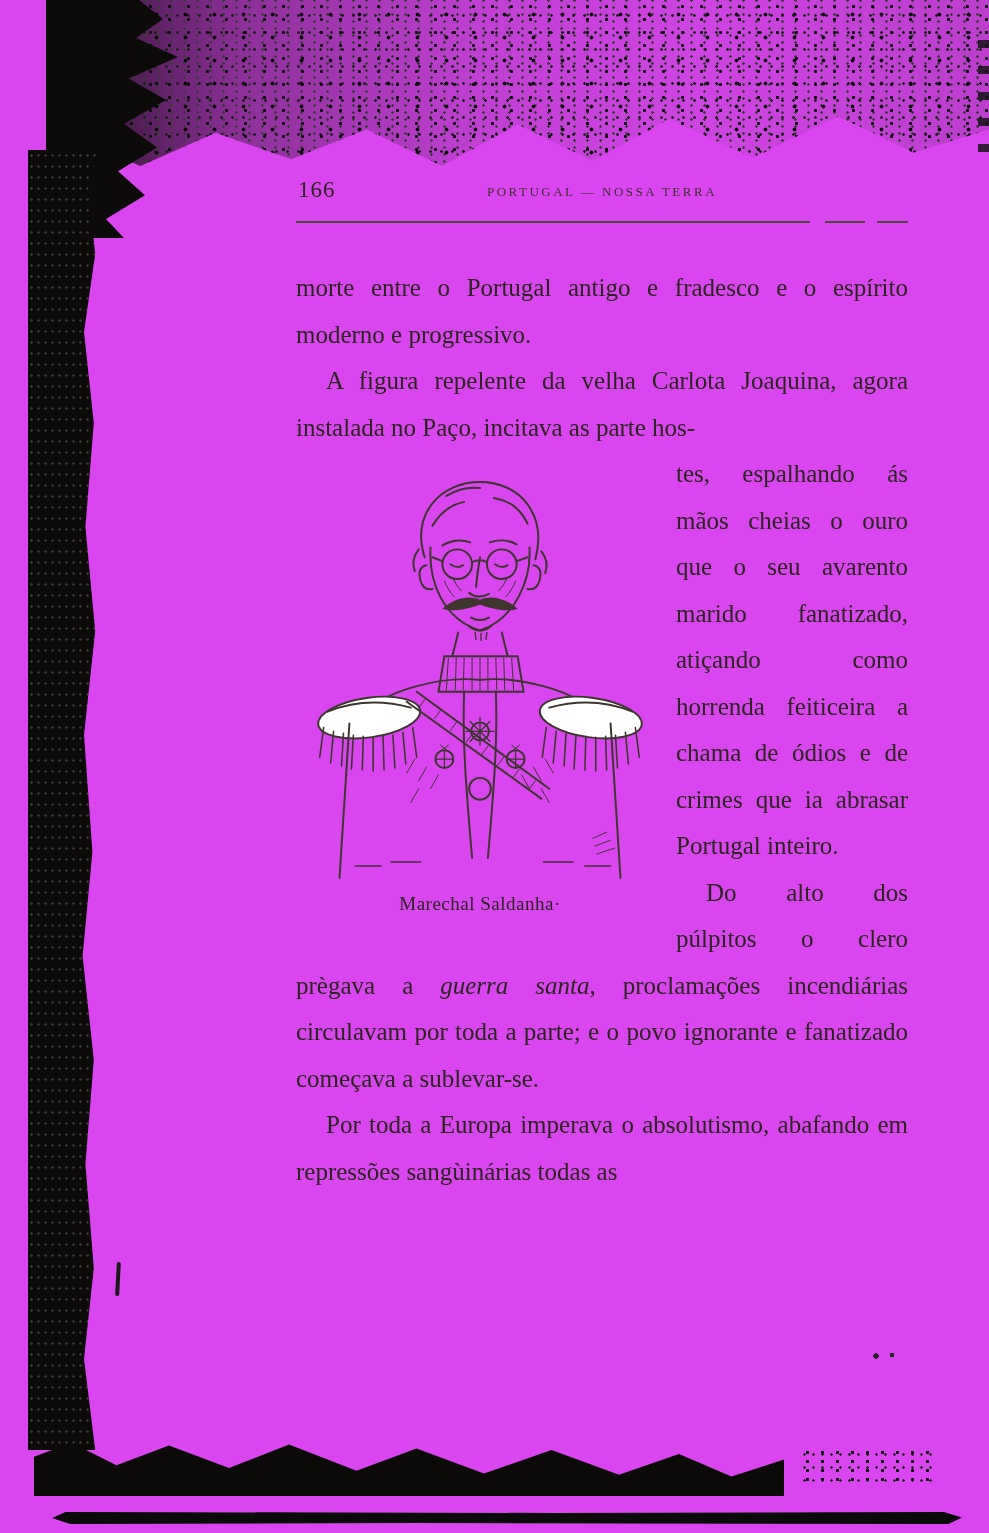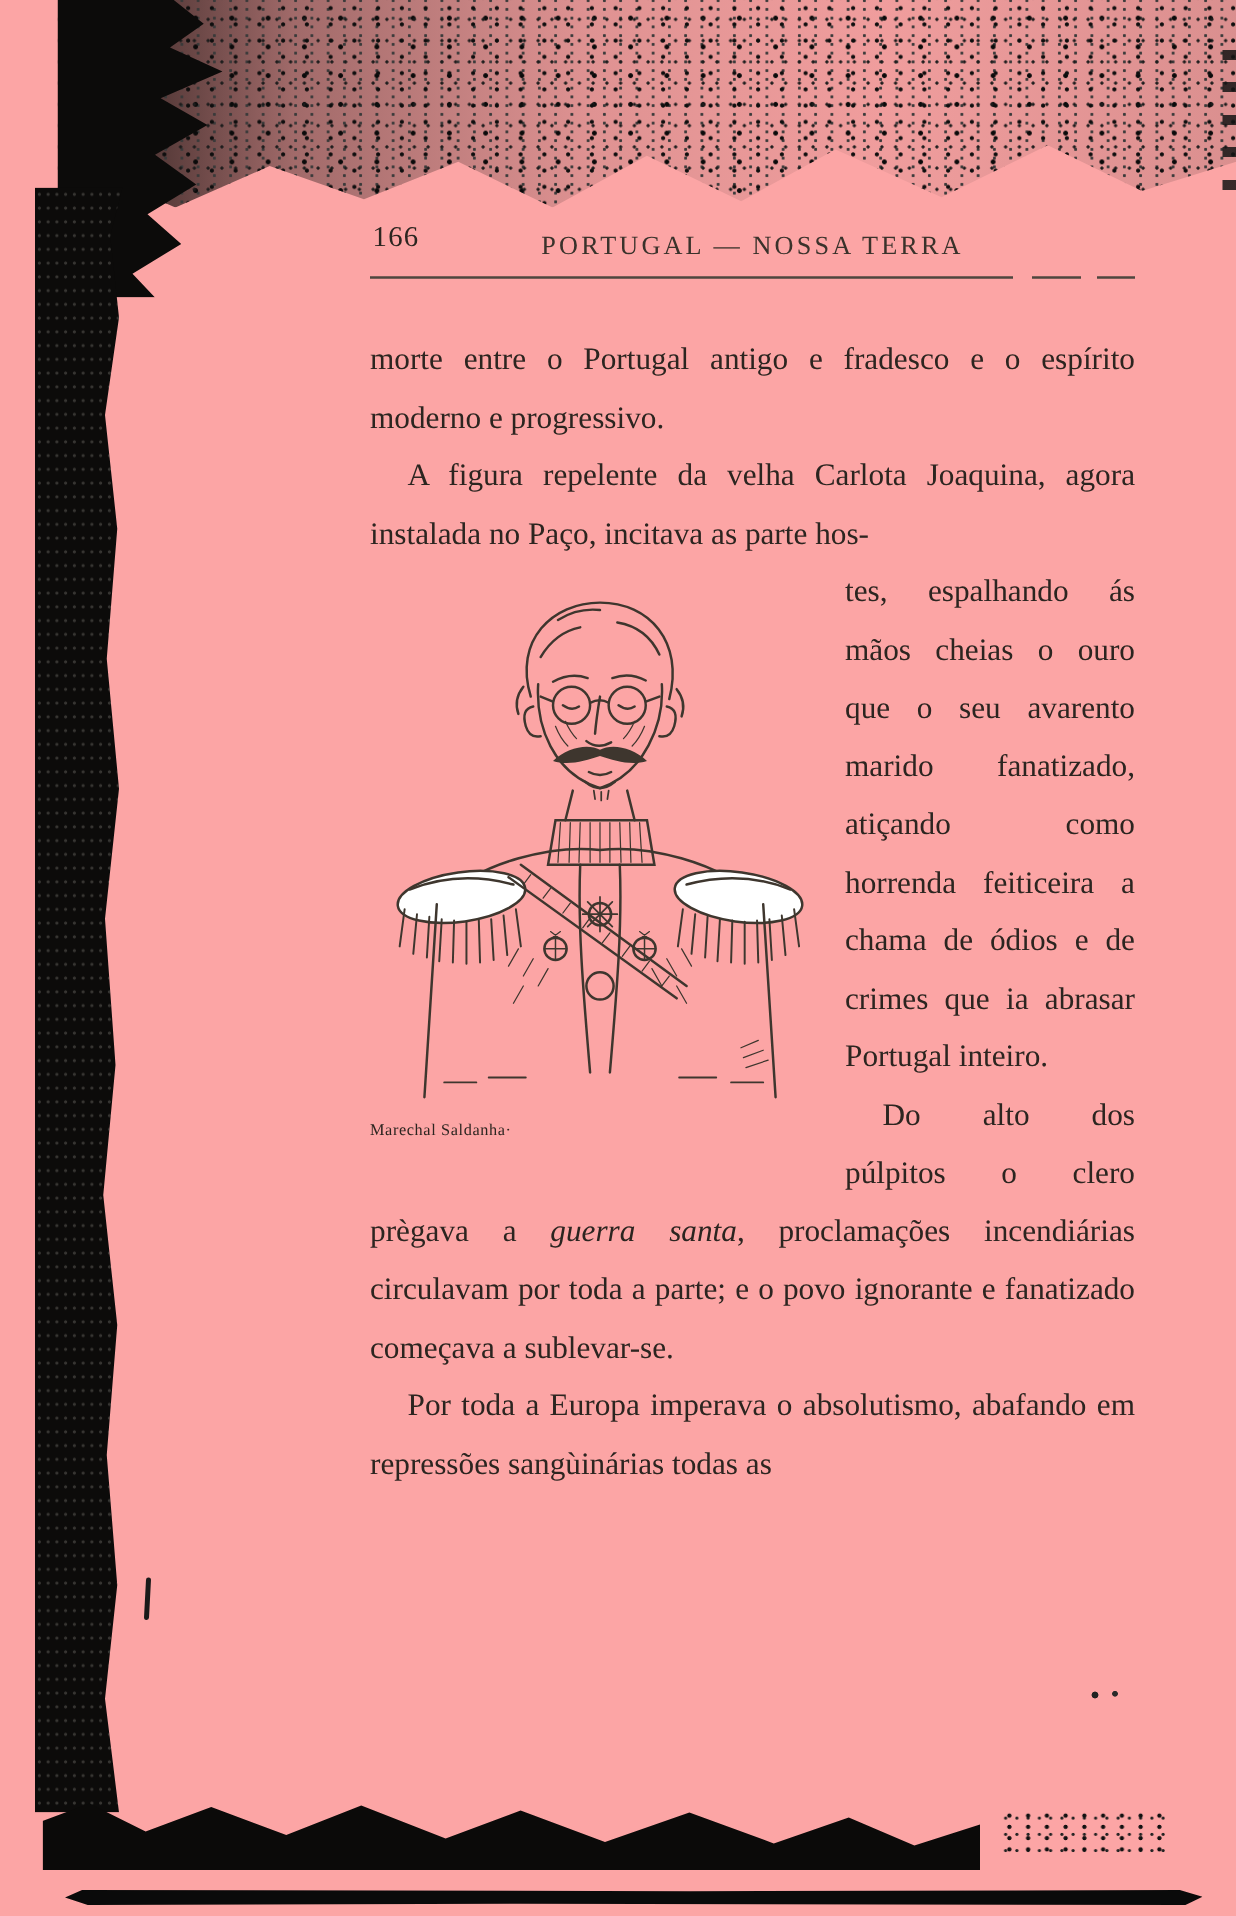--- a/index.html
+++ b/index.html
@@ -1,19 +1,19 @@
 <!DOCTYPE html>
 <html><head>
 <meta charset="utf-8">
 <style>
   html,body{margin:0;padding:0;background:#d8d8d4;}
   .page{
     position:relative;
     width:989px;height:1533px;
-    background:#fca5a5;
+    background:#d946ef;
     overflow:hidden;
     font-family:"Liberation Serif","DejaVu Serif",serif;
   }
 
   
   .scan-noise-top{
     position:absolute;left:46px;top:0;width:943px;height:166px;
     background-image:
       radial-gradient(circle,#0e0e0e 0 1.3px,transparent 2px),
       radial-gradient(circle,#1c1c1c 0 1px,transparent 1.6px),
@@ -61,32 +61,32 @@
   }
   .stray-tick{
     position:absolute;left:116px;top:1262px;width:4px;height:34px;background:#1a1a1a;
     border-radius:2px;transform:rotate(3deg);
   }
 
   
   .content{position:absolute;left:296px;top:176px;width:612px;color:#2c2520;}
   .header{position:relative;height:36px;}
   .page-number{position:absolute;left:2px;top:1px;font-size:23px;letter-spacing:1px;color:#2c2520;}
-  .running-title{text-align:center;font-size:21px;letter-spacing:2.5px;padding-top:8px;color:#3a322b;white-space:nowrap;}
+  .running-title{text-align:center;font-size:13px;letter-spacing:2.5px;padding-top:8px;color:#3a322b;white-space:nowrap;}
   .header-rule{
     margin-top:9px;height:2px;
     background:linear-gradient(to right,#4e463e 0,#4e463e 84%,transparent 84%,transparent 86.5%,#4e463e 86.5%,#4e463e 93%,transparent 93%,transparent 95%,#4e463e 95%,#4e463e 100%);
   }
   .text{margin-top:42px;font-size:25px;line-height:46.5px;text-align:justify;}
   .text::after{content:"";display:block;clear:both;}
   .text p{margin:0;}
   .indent{text-indent:30px;}
   .figure{float:left;width:368px;margin:10px 12px 4px 0;}
   .figure svg{display:block;width:368px;height:428px;}
-  .figcaption{text-align:left;font-size:13px;line-height:30px;letter-spacing:.5px;color:#2c2520;text-indent:0;}
+  .figcaption{text-align:center;font-size:19px;line-height:30px;letter-spacing:.5px;color:#2c2520;text-indent:0;}
   .text i{font-style:italic;margin-top:37px;}
 </style>
 </head>
 <body>
 
 <div class="page">
 
   <div class="scan-noise-top"></div>
   <div class="scan-blob-tl"></div>
   <div class="scan-left-bar"></div>

